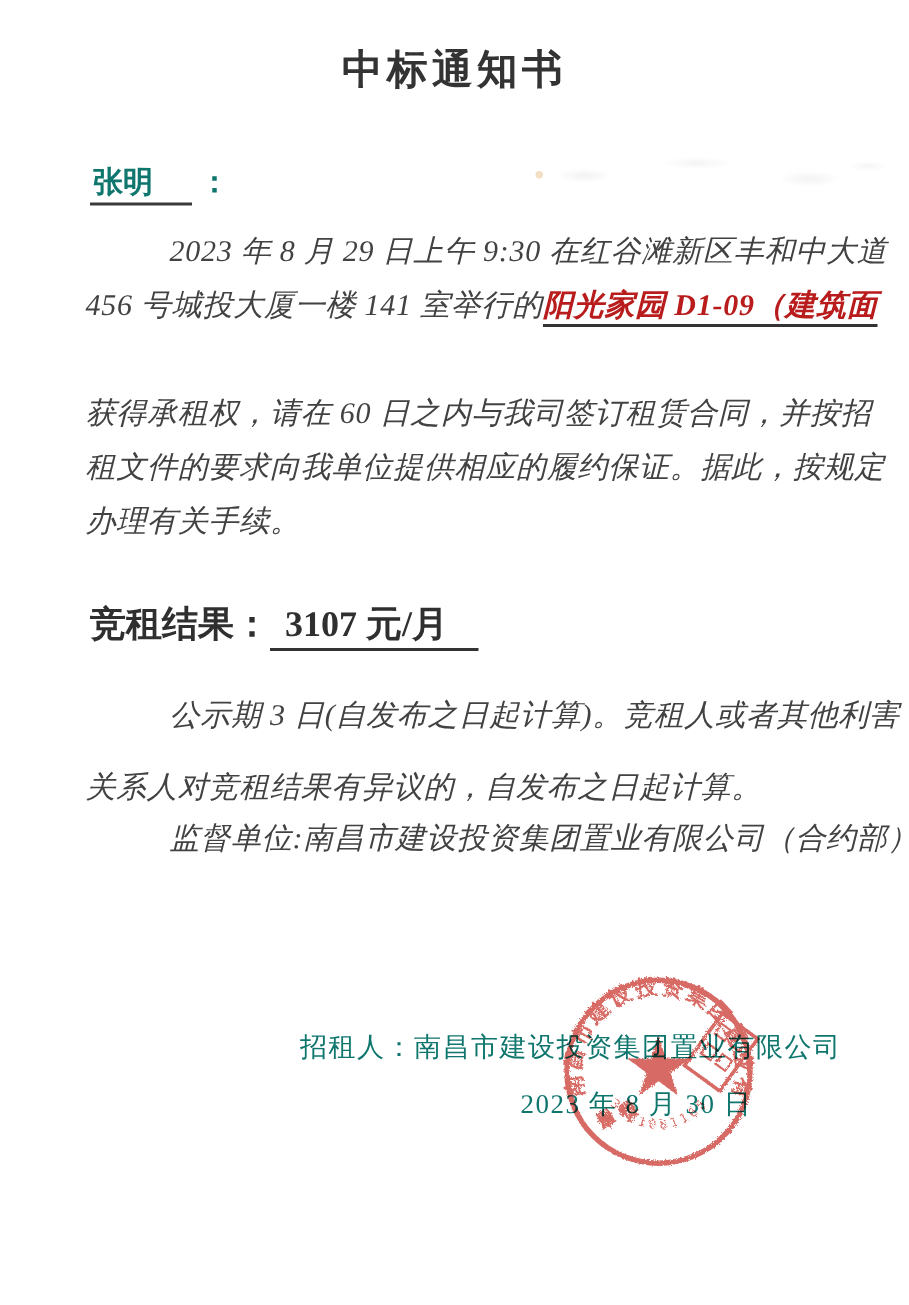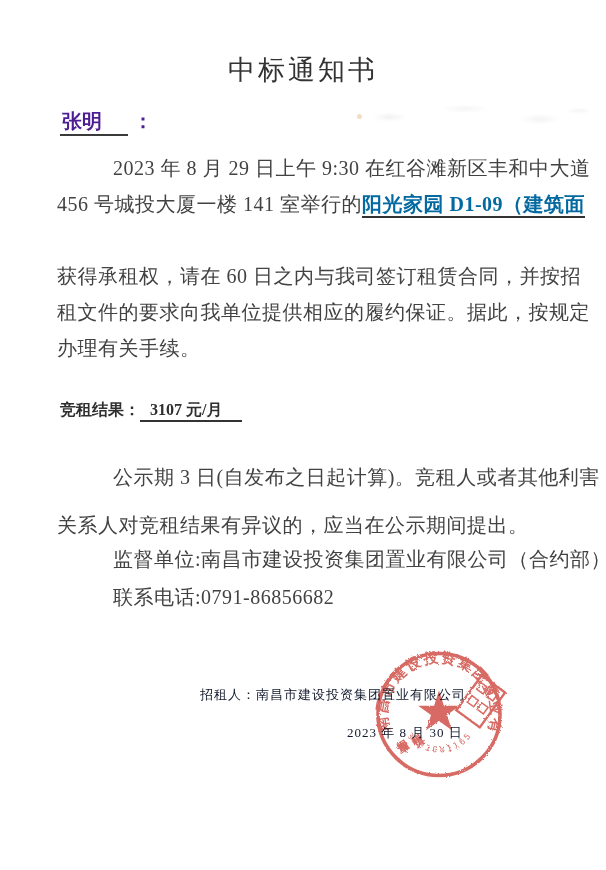--- a/index.html
+++ b/index.html
@@ -4,36 +4,36 @@
 <style>
   html,body{margin:0;padding:0;}
   body{
     width:606px;height:870px;background:#ffffff;position:relative;overflow:hidden;
     font-family:"Liberation Serif","DejaVu Serif",serif;
     color:#3f3f3f;
   }
   .page{position:absolute;inset:0;}
   .title{
     position:absolute;top:28px;left:0;width:606px;text-align:center;
-    font-size:27px;font-weight:400;letter-spacing:3px;color:#333;margin-top:24px;
+    font-size:27px;font-weight:700;letter-spacing:3px;color:#333;
   }
   .recipient{
-    position:absolute;top:108px;left:60px;font-size:20px;font-weight:700;color:#4c1d95;
+    position:absolute;top:108px;left:60px;font-size:20px;font-weight:700;color:#0f766e;
     white-space:nowrap;
   }
   .recipient .uname{border-bottom:2px solid #3a3a3a;padding:0 26px 2px 2px;}
   .recipient .colon{margin-left:5px;}
   .bl{
     position:absolute;white-space:nowrap;font-size:20px;letter-spacing:0.5px;
-    line-height:26px;color:#424242;
+    line-height:26px;color:#424242;font-style:italic;
   }
-  .em{font-weight:700;color:#0369a1;border-bottom:2px solid #333;padding-bottom:1px;}
-  .result{position:absolute;top:400px;left:60px;font-size:16px;font-weight:700;color:#2f2f2f;white-space:nowrap;font-family:Liberation Serif, serif;}
+  .em{font-weight:700;color:#b91c1c;border-bottom:2px solid #333;padding-bottom:1px;}
+  .result{position:absolute;top:400px;left:60px;font-size:24px;font-weight:700;color:#2f2f2f;white-space:nowrap;font-family:Liberation Serif, serif;}
   .result .uval{border-bottom:2px solid #333;padding:0 20px 2px 10px;}
-  .sig{position:absolute;white-space:nowrap;font-size:13px;letter-spacing:1px;color:#0f172a;}
+  .sig{position:absolute;white-space:nowrap;font-size:18px;letter-spacing:1px;color:#0f766e;}
   .noise{
     position:absolute;top:94px;left:362px;width:228px;height:42px;opacity:.55;pointer-events:none;
     background:
       radial-gradient(ellipse 26px 7px at 12% 55%, rgba(158,150,146,.22), transparent 70%),
       radial-gradient(ellipse 34px 6px at 45% 35%, rgba(158,150,146,.18), transparent 70%),
       radial-gradient(ellipse 30px 8px at 78% 60%, rgba(158,150,146,.20), transparent 70%),
       radial-gradient(ellipse 18px 5px at 95% 40%, rgba(158,150,146,.18), transparent 70%);
   }
   .dot{
     position:absolute;top:114px;left:357px;width:5px;height:5px;border-radius:50%;
@@ -75,27 +75,24 @@
   </div>
 
   <div class="result">
     <span>竞租结果：</span><span class="uval">3107 元/月</span>
   </div>
 
   <div class="bl" style="top:464px;left:113px">
     <span>公示期 3 日(自发布之日起计算)。竞租人或者其他利害</span>
   </div>
   <div class="bl" style="top:512px;left:57px">
-    <span>关系人对竞租结果有异议的，应当在公示期间提出。</span>
+    <span>关系人对竞租结果有异议的，自发布之日起计算。</span>
   </div>
   <div class="bl" style="top:546px;left:113px">
     <span>监督单位:南昌市建设投资集团置业有限公司（合约部）</span>
-  </div>
-  <div class="bl" style="top:584px;left:113px">
-    <span>联系电话:0791-86856682</span>
   </div>
 
   <div class="sig" style="top:686px;left:200px">招租人：南昌市建设投资集团置业有限公司</div>
   <div class="sig" style="top:724px;left:347px">2023 年 8 月 30 日</div>
 
   <svg class="seal" viewBox="0 0 170 170" aria-hidden="true">
     <defs>
       <filter id="rough" x="-10%" y="-10%" width="120%" height="120%">
         <feTurbulence type="fractalNoise" baseFrequency="0.9" numOctaves="2" result="n"></feTurbulence>
         <feDisplacementMap in="SourceGraphic" in2="n" scale="2.6"></feDisplacementMap>

